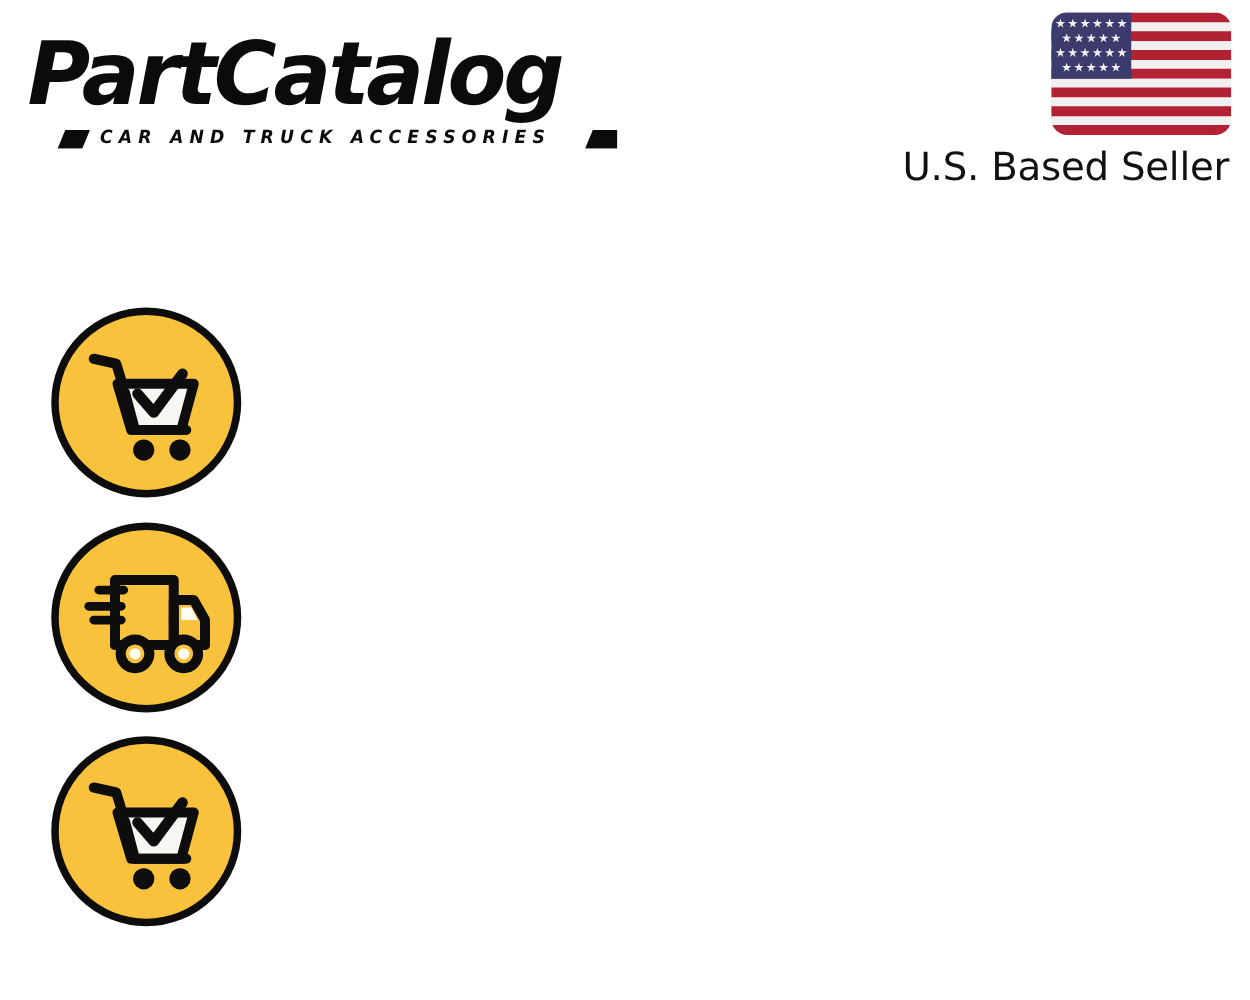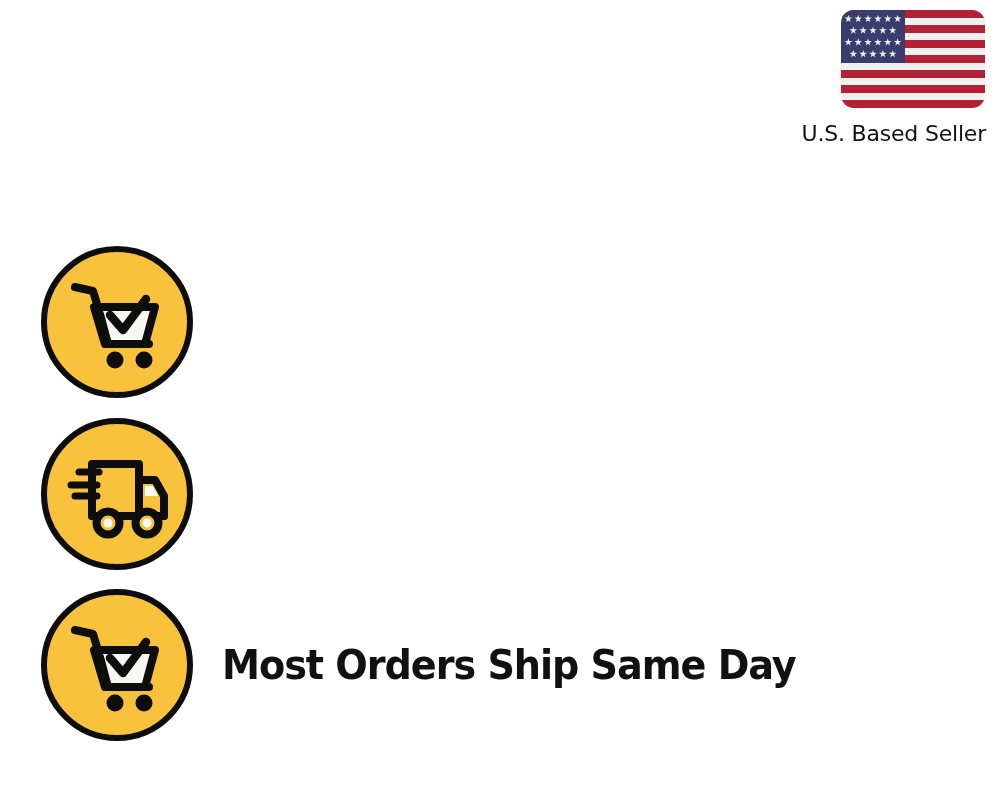--- a/index.html
+++ b/index.html
@@ -109,24 +109,23 @@
     height: 8px;
     background: #f0f0f0;
     clip-path: polygon(50% 0%, 61% 35%, 98% 35%, 68% 57%, 79% 91%, 50% 70%, 21% 91%, 32% 57%, 2% 35%, 39% 35%);
   }
 
   #seller-label {
     position: absolute;
     left: 722px;
     top: 116px;
     width: 264px;
-    text-align: right;
     font-family: "DejaVu Sans", sans-serif;
     font-weight: 400;
-    font-size: 22px;
+    font-size: 31px;
     line-height: 36px;
     letter-spacing: -0.2px;
     color: #111111;
     white-space: nowrap;
   }
 
   
   #features {
     position: absolute;
     left: 0;
@@ -206,20 +205,26 @@
 
   
   #feature-row-1 .feature-text,
   #feature-row-2 .feature-text { top: 52px; }
 </style>
 </head>
 <body>
 
 <div id="header">
 
+  <div id="brand-logo">
+    <div id="brand-wordmark">PartCatalog</div>
+    <div id="tagline-wedge-left"></div>
+    <div id="brand-tagline">CAR AND TRUCK ACCESSORIES</div>
+    <div id="tagline-wedge-right"></div>
+  </div>
 
   <div id="flag-badge">
       <div class="flag-stripe" style="top: 0px; height: 8.13846px; background: rgb(178, 34, 52);"></div>
       <div class="flag-stripe" style="top: 7.53846px; height: 8.13846px; background: rgb(240, 240, 240);"></div>
       <div class="flag-stripe" style="top: 15.0769px; height: 8.13846px; background: rgb(178, 34, 52);"></div>
       <div class="flag-stripe" style="top: 22.6154px; height: 8.13846px; background: rgb(240, 240, 240);"></div>
       <div class="flag-stripe" style="top: 30.1538px; height: 8.13846px; background: rgb(178, 34, 52);"></div>
       <div class="flag-stripe" style="top: 37.6923px; height: 8.13846px; background: rgb(240, 240, 240);"></div>
       <div class="flag-stripe" style="top: 45.2308px; height: 8.13846px; background: rgb(178, 34, 52);"></div>
       <div class="flag-stripe" style="top: 52.7692px; height: 8.13846px; background: rgb(240, 240, 240);"></div>
@@ -304,18 +309,15 @@
         <path d="M28 35 L46 39 L53 62" fill="none" stroke="#0d0d0d" stroke-width="8" stroke-linecap="round" stroke-linejoin="round"></path>
         <path d="M47 55 L108 55 L98 92 L58 92 Z" fill="#f7f7f2" stroke="none"></path>
         <path d="M47 55 L108 55 L98 92 L58 92 Z" fill="none" stroke="#0d0d0d" stroke-width="8" stroke-linejoin="round" stroke-linecap="round"></path>
         <path d="M53 62 L61 92" fill="none" stroke="#0d0d0d" stroke-width="8" stroke-linecap="round" stroke-linejoin="round"></path>
         <path d="M61 92 L102 92" fill="none" stroke="#0d0d0d" stroke-width="8" stroke-linecap="round"></path>
         <path d="M63 63 L76 78 L99 47" fill="none" stroke="#0d0d0d" stroke-width="8.5" stroke-linecap="round" stroke-linejoin="round"></path>
         <circle cx="68" cy="108" r="8.5" fill="#0d0d0d"></circle>
         <circle cx="97" cy="108" r="8.5" fill="#0d0d0d"></circle>
       </svg>
     </div>
-    <div class="feature-text">
-      <div class="feature-title">Most Orders Ship Same Day</div>
-    </div>
   </div>
 
 </div>
 
 </body></html>

